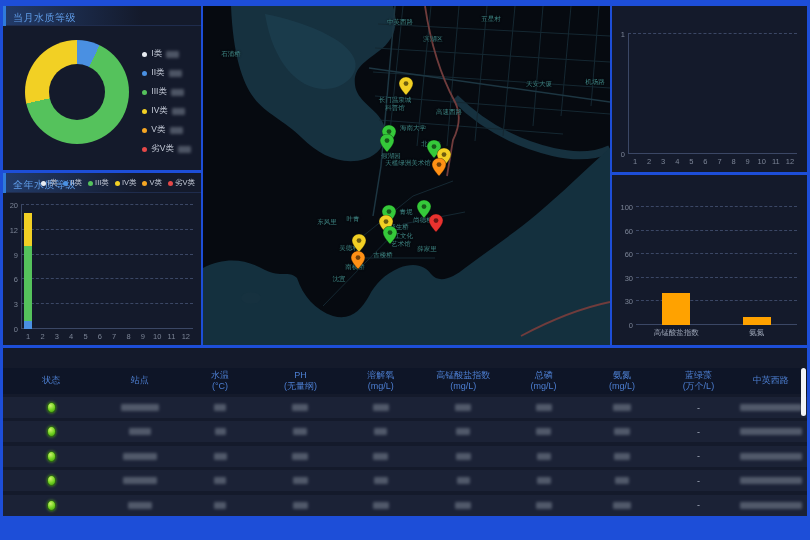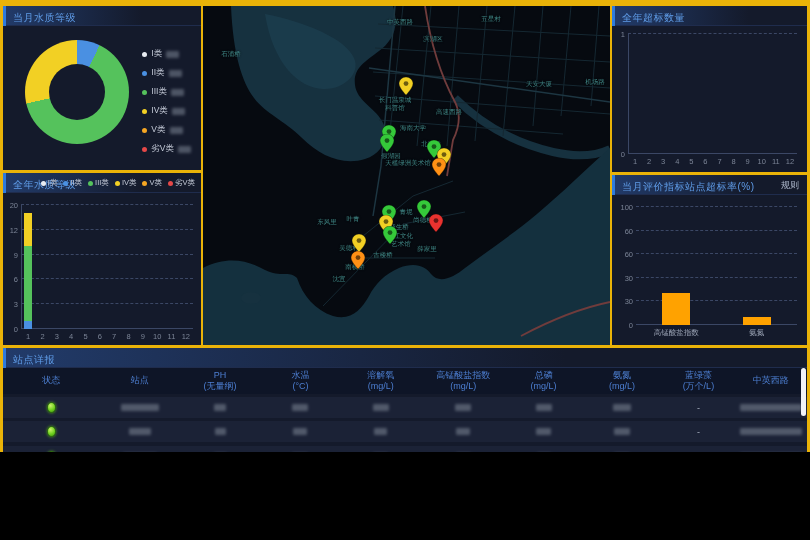--- a/index.html
+++ b/index.html
@@ -1,17 +1,17 @@
 <!DOCTYPE html>
 <html><head>
 <meta charset="utf-8">
 <style>
   html,body{margin:0;padding:0;background:#000;}
   *{box-sizing:border-box;font-family:"Liberation Sans","DejaVu Sans",sans-serif;}
-  .stage{position:relative;width:810px;height:452px;background:#eab308;overflow:hidden;text-decoration:underline;}
+  .stage{position:relative;width:810px;height:540px;background:#1d4ed8;overflow:hidden;text-decoration:underline;}
   .panel{position:absolute;background:#141a2b;overflow:hidden;}
   .ptitle{position:relative;height:20px;line-height:20px;background:linear-gradient(90deg,rgba(45,86,158,.55),rgba(20,26,43,0) 70%);border-bottom:1px solid #1f2c4d;}
   .ptitle::before{content:"";position:absolute;left:0;top:0;width:3px;height:20px;background:#2f7bdc;}
   .ptitle .t{color:#5f9ce8;font-size:10px;padding-left:10px;letter-spacing:.5px;}
   .ptitle .action{position:absolute;right:8px;top:0;color:#aeb8cc;font-size:9px;cursor:pointer;}
   .pbody{position:absolute;left:0;right:0;top:20px;bottom:0;}
   
   .donut{position:absolute;left:22px;top:14px;width:104px;height:104px;border-radius:50%;}
   .donut::after{content:"";position:absolute;left:24px;top:24px;width:56px;height:56px;border-radius:50%;background:#141a2b;}
   .legend-v{position:absolute;right:10px;top:22px;}
@@ -297,23 +297,20 @@
         <div class="pin" style="left: 155px; top: 263px;">
           <svg width="14" height="18" viewBox="0 0 14 18">
             <path d="M7,0 C3.1,0 0,3 0,6.7 C0,11 7,18 7,18 C7,18 14,11 14,6.7 C14,3 10.9,0 7,0 Z" fill="#ff9015" stroke="rgba(0,0,0,.45)" stroke-width="0.8"></path>
             <circle cx="7" cy="6.6" r="2.4" fill="rgba(0,0,0,.55)"></circle>
           </svg>
         </div>
       </div>
   </div>
 
   <section class="panel" style="left:612px;top:6px;width:195px;height:166px;">
-    <div class="ptitle">
-      <span class="t">全年超标数量</span>
-    </div>
     <div class="pbody">
       <div class="plot" id="exceed-plot" style="left:16px;right:10px;top:8px;bottom:18px;">
           <div class="gline solid" style="bottom: 0%; border-top: 1px solid rgb(59, 71, 101);"></div>
           <span class="ytick" style="bottom: 0%; top: auto; transform: translateY(50%);">0</span>
           <div class="gline" style="bottom: 100%;"></div>
           <span class="ytick" style="bottom: 100%; top: auto; transform: translateY(50%);">1</span>
           <span class="xtick" style="left: 4.16667%;">1</span>
           <span class="xtick" style="left: 12.5%;">2</span>
           <span class="xtick" style="left: 20.8333%;">3</span>
           <span class="xtick" style="left: 29.1667%;">4</span>
@@ -324,24 +321,20 @@
           <span class="xtick" style="left: 70.8333%;">9</span>
           <span class="xtick" style="left: 79.1667%;">10</span>
           <span class="xtick" style="left: 87.5%;">11</span>
           <span class="xtick" style="left: 95.8333%;">12</span>
           <div class="axis-l"></div>
         </div>
     </div>
   </section>
 
   <section class="panel" style="left:612px;top:175px;width:195px;height:170px;">
-    <div class="ptitle">
-      <span class="t">当月评价指标站点超标率(%)</span>
-      <span class="action">规则</span>
-    </div>
     <div class="pbody">
       <div class="plot" id="rate-plot" style="left:24px;right:10px;top:12px;bottom:20px;">
           <div class="gline solid" style="bottom: 0%; border-top: 1px solid rgb(59, 71, 101);"></div>
           <span class="ytick" style="bottom: 0%; top: auto; transform: translateY(50%);">0</span>
           <div class="gline" style="bottom: 20%;"></div>
           <span class="ytick" style="bottom: 20%; top: auto; transform: translateY(50%);">30</span>
           <div class="gline" style="bottom: 40%;"></div>
           <span class="ytick" style="bottom: 40%; top: auto; transform: translateY(50%);">30</span>
           <div class="gline" style="bottom: 60%;"></div>
           <span class="ytick" style="bottom: 60%; top: auto; transform: translateY(50%);">60</span>
@@ -351,37 +344,34 @@
           <span class="ytick" style="bottom: 100%; top: auto; transform: translateY(50%);">100</span>
           <div class="bar" style="left: calc(25% - 14px); width: 28px; height: 27%; background: rgb(255, 162, 0);"></div>
           <span class="xtick" style="left: 25%; color: rgb(154, 163, 180);">高锰酸盐指数</span>
           <div class="bar" style="left: calc(75% - 14px); width: 28px; height: 7%; background: rgb(255, 162, 0);"></div>
           <span class="xtick" style="left: 75%; color: rgb(154, 163, 180);">氨氮</span>
         </div>
     </div>
   </section>
 
   <section class="panel" style="left:3px;top:348px;width:804px;height:168px;">
-    <div class="ptitle">
-      <span class="t">站点详报</span>
-    </div>
     <div class="tbl-header" id="tbl-header">
         <div class="th" style="width: 12%;">
           <div>状态</div>
         </div>
         <div class="th" style="width: 10%;">
           <div>站点</div>
         </div>
         <div class="th" style="width: 10%;">
+          <div>水温</div>
+          <div>(°C)</div>
+        </div>
+        <div class="th" style="width: 10%;">
           <div>PH</div>
           <div>(无量纲)</div>
-        </div>
-        <div class="th" style="width: 10%;">
-          <div>水温</div>
-          <div>(°C)</div>
         </div>
         <div class="th" style="width: 10%;">
           <div>溶解氧</div>
           <div>(mg/L)</div>
         </div>
         <div class="th" style="width: 10.5%;">
           <div>高锰酸盐指数</div>
           <div>(mg/L)</div>
         </div>
         <div class="th" style="width: 9.5%;">

